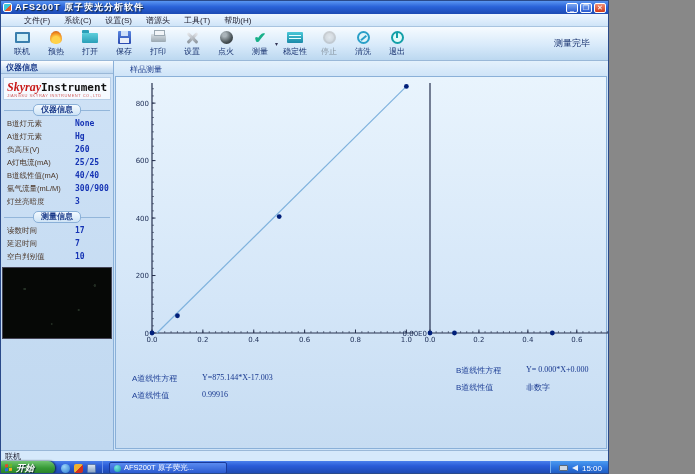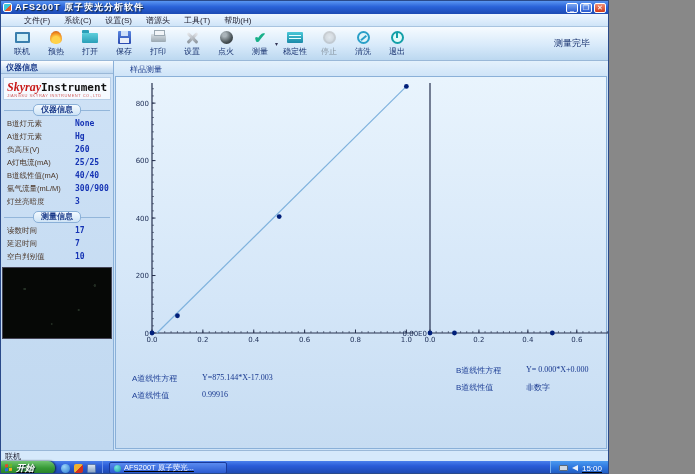--- a/index.html
+++ b/index.html
@@ -97,21 +97,21 @@
   .results { position:absolute; font-size:8px; color:#1e3f96; }
   .rrow { display:flex; margin-bottom:6px; }
   .rrow .rlbl { width:70px; }
   .rrow .rval { font-family:Liberation Serif, serif; color:#16368e; }
 
   
   .statusbar { height:11px; background:#d6e9fb; border-top:1px solid #9ab8d8; font-size:8px; color:#223; padding:0 0 0 4px; }
 
   
   .taskbar { height:14px; display:flex; align-items:stretch;
-    background:linear-gradient(180deg,#4a80ec 0%,#2a5cd8 35%,#1c46a8 100%);text-decoration:underline; }
+    background:linear-gradient(180deg,#4a80ec 0%,#2a5cd8 35%,#1c46a8 100%); }
   .start-btn { width:54px; border-radius:0 8px 8px 0; display:flex; align-items:center; gap:3px; padding-left:4px;
     background:linear-gradient(180deg,#6fc46f 0%,#379a37 50%,#227a22 100%); box-shadow:1px 0 2px #123; }
   .start-flag { width:8px; height:8px; display:grid; grid-template-columns:3px 3px; grid-template-rows:3px 3px; gap:1px; transform:skewY(-6deg); }
   .start-flag i { display:block; }
   .start-text { color:#fff; font-weight:bold; font-style:italic; font-size:9px; text-shadow:1px 1px 1px #123; }
   .quick { display:flex; align-items:center; gap:4px; padding:0 6px; border-right:1px solid #6a92e8; }
   .qicon { width:9px; height:9px; border-radius:50%; }
   .q1 { background:radial-gradient(circle at 35% 30%,#9ad4f8,#2a7ad0); }
   .q2 { border-radius:2px; background:linear-gradient(135deg,#f0b030 0 50%,#d03020 50% 100%); }
   .q3 { border-radius:1px; background:linear-gradient(#d8e4f0,#8aa4c4); border:1px solid #5a7ab0; }

